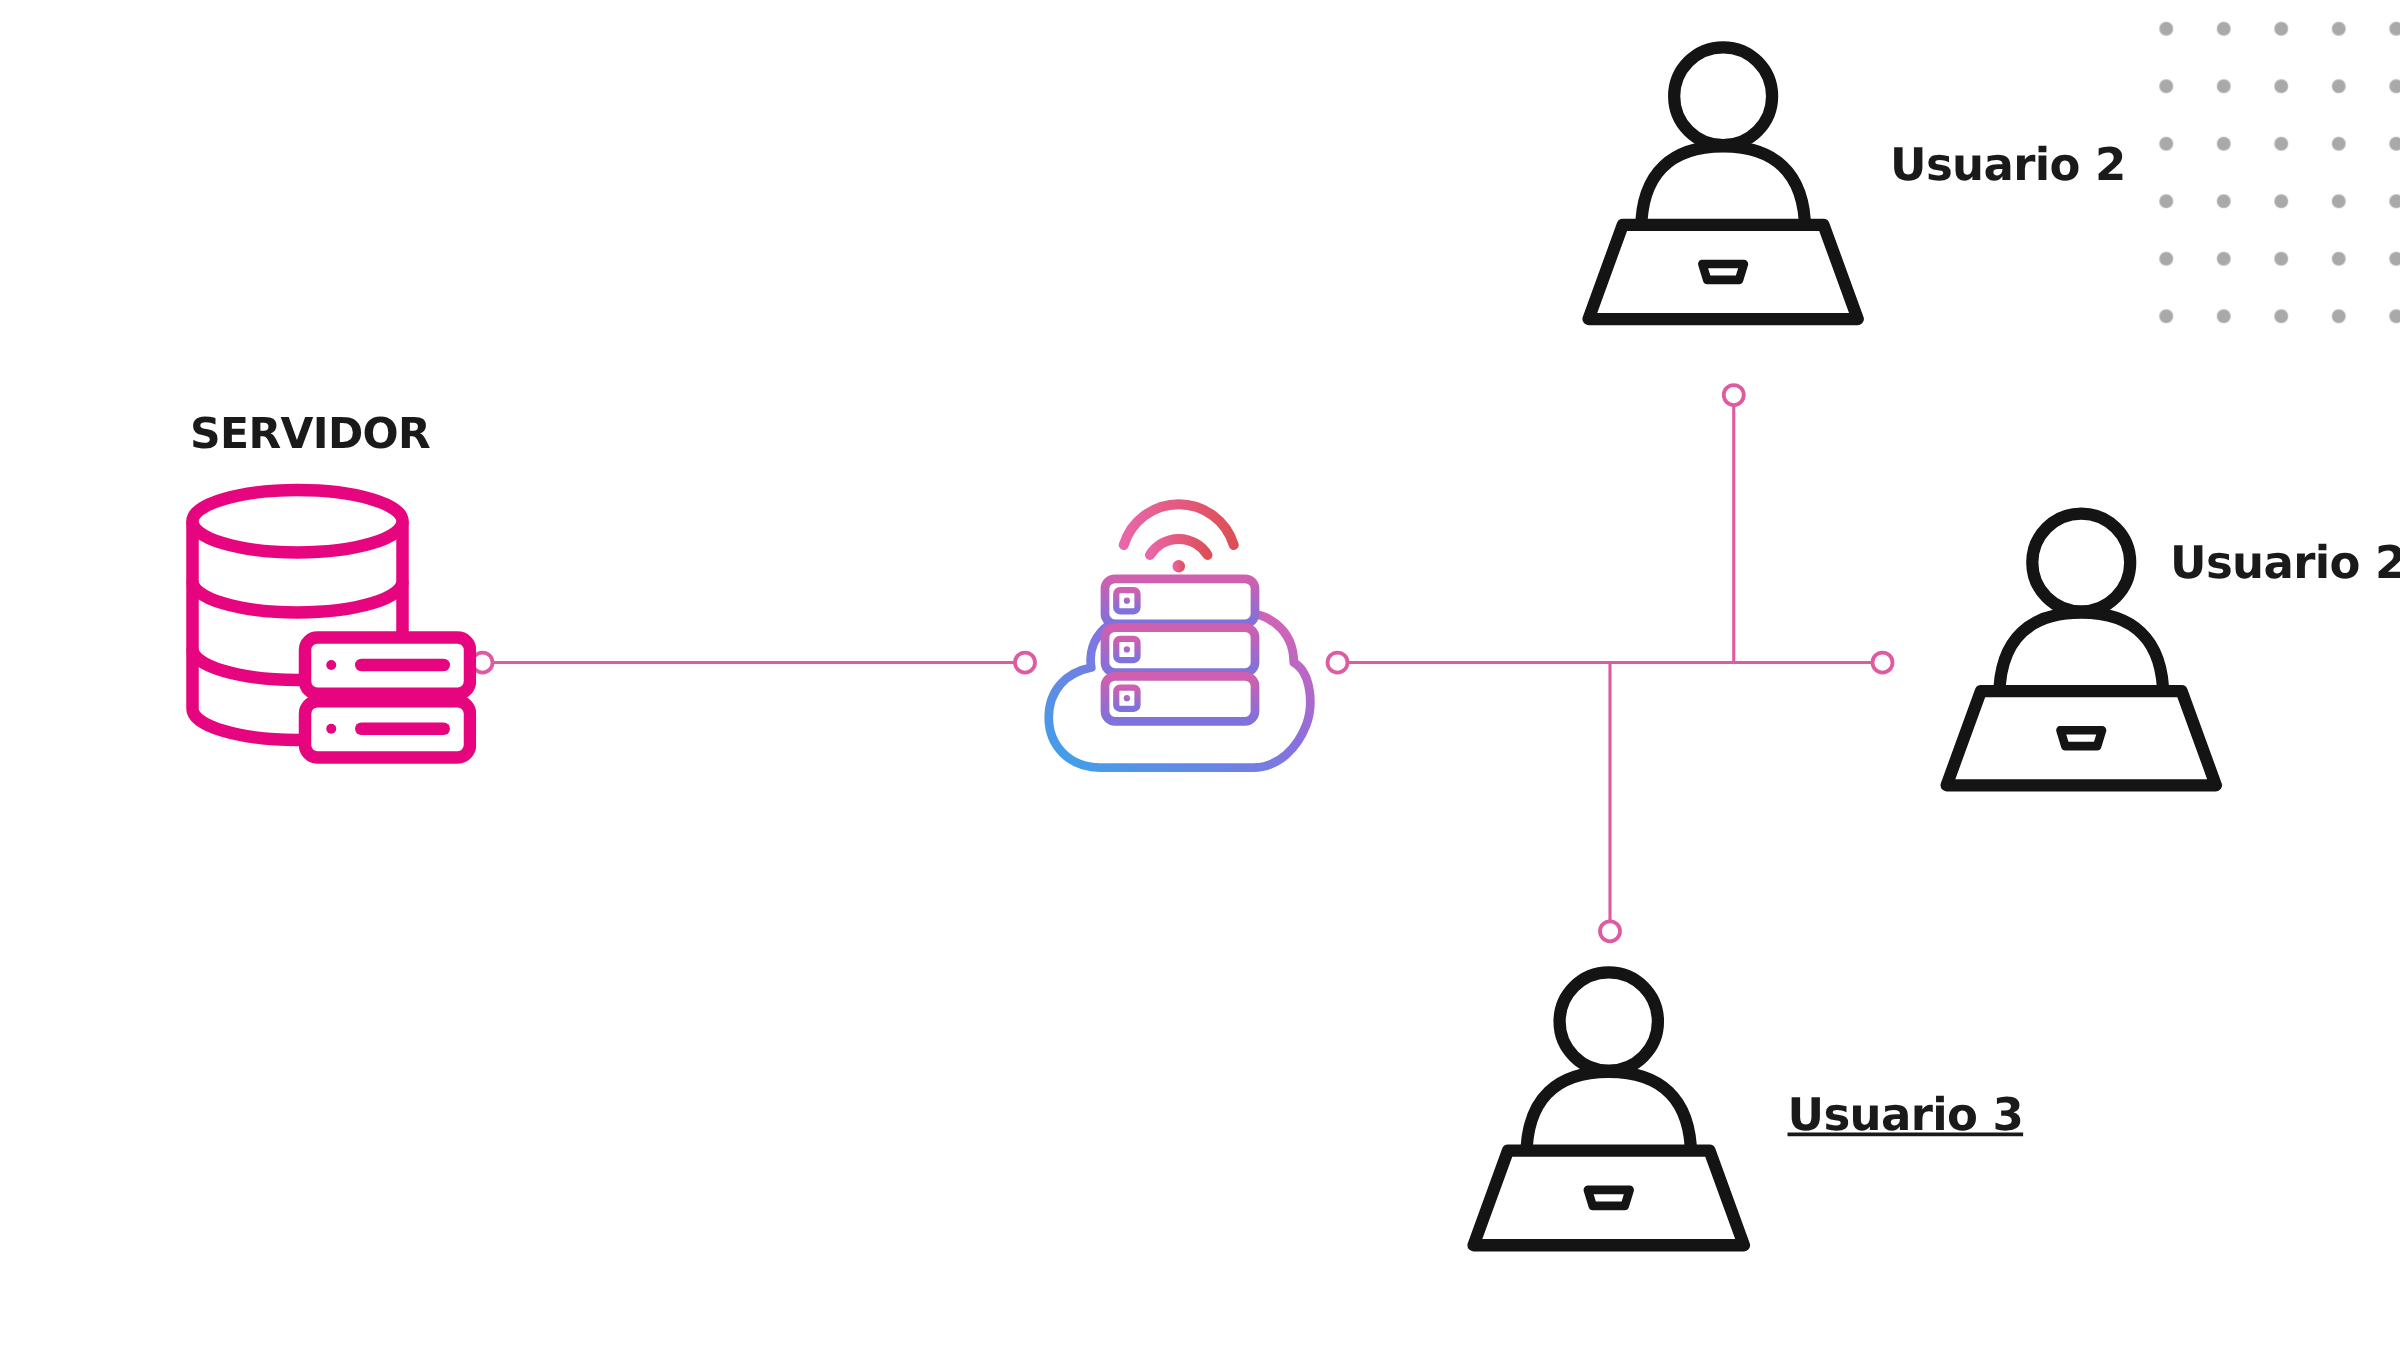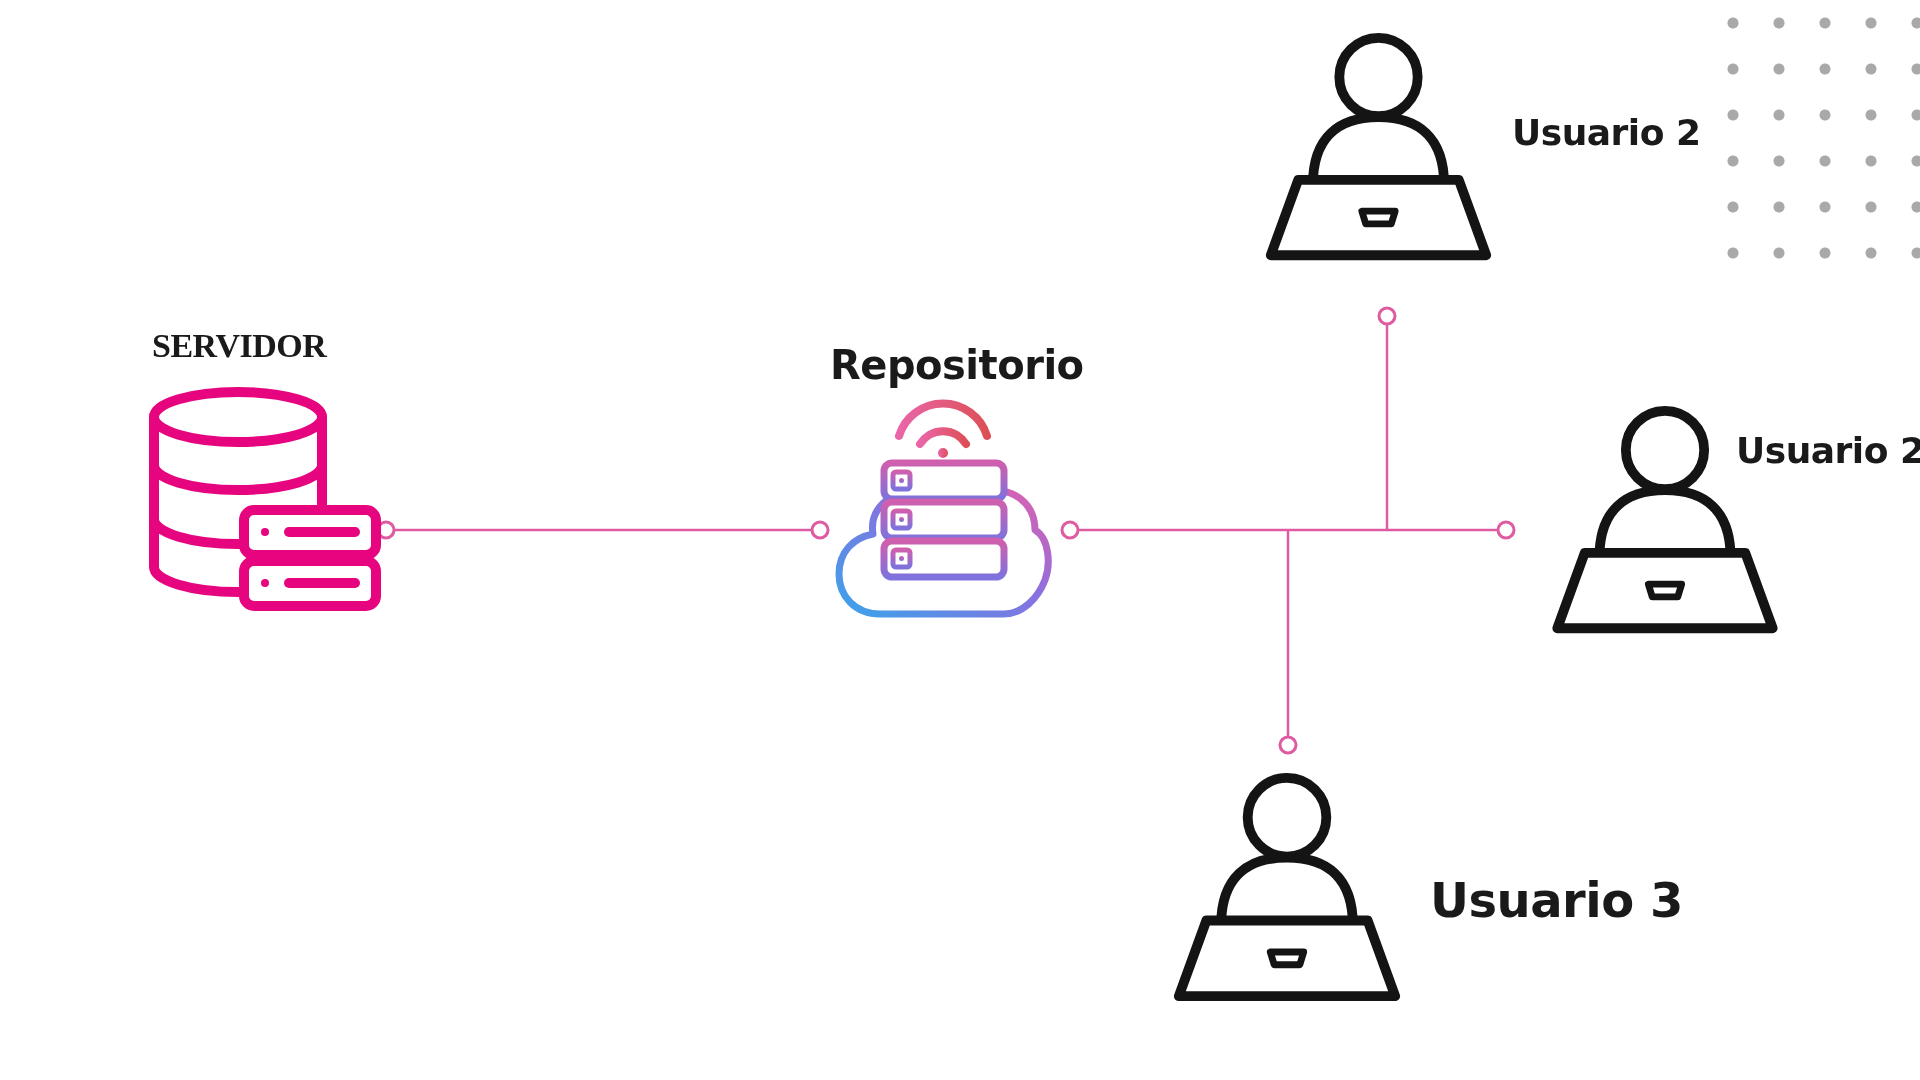--- a/index.html
+++ b/index.html
@@ -13,25 +13,25 @@
 
   .abs { position: absolute; }
 
   .node-label {
     position: absolute;
     font-weight: 700;
     color: var(--label-text, #1a1a1a);
     white-space: nowrap;
     letter-spacing: -0.5px;
   }
-  .label-servidor    { left: 152px;  top: 327px; font-size: 34px; font-family: Liberation Serif, serif; }
+  .label-servidor    { left: 152px;  top: 327px; font-size: 34px; }
   .label-repositorio { left: 830px;  top: 342px; width: 232px; text-align: center; font-size: 40px; }
   .label-usuario1    { left: 1512px; top: 112px; font-size: 36px; }
   .label-usuario2    { left: 1736px; top: 430px; font-size: 36px; }
-  .label-usuario3    { left: 1430px; top: 872px; font-size: 48px; }
+  .label-usuario3    { left: 1430px; top: 872px; font-size: 36px; text-decoration: underline; }
 
   svg.lines-layer { position: absolute; left: 0; top: 0; width: 1920px; height: 1080px; }
   .conn     { stroke: var(--connector-pink, #de5ba2); stroke-width: 2.5; }
   .conn-dot { fill: #ffffff; stroke: var(--connector-pink, #de5ba2); stroke-width: 3; }
 
   .icon-box { position: absolute; }
   .icon-box svg { display: block; width: 100%; height: 100%; }
 
   .db-stroke   { stroke: var(--server-magenta, #e6057e); fill: none; stroke-width: 10; }
   .db-fill     { fill: #ffffff; }
@@ -113,21 +113,20 @@
 
       <rect class="db-stroke db-fill" x="97" y="125" width="132" height="45" rx="10"></rect>
       <rect class="db-stroke db-fill" x="97" y="176" width="132" height="45" rx="10"></rect>
       <line class="db-stroke" style="stroke-linecap:round" x1="142" y1="147" x2="208" y2="147"></line>
       <circle class="db-dot" cx="118" cy="147" r="4"></circle>
       <line class="db-stroke" style="stroke-linecap:round" x1="142" y1="198" x2="208" y2="198"></line>
       <circle class="db-dot" cx="118" cy="198" r="4"></circle>
     </svg>
   </div>
 
-  <div class="node-label label-repositorio">Repositorio</div>
   <div class="icon-box" style="left:833px;top:392px;width:224px;height:228px;">
     <svg viewBox="0 0 224 228">
 
       <g fill="none" stroke="url(#wifiGrad)" stroke-width="8" stroke-linecap="round">
         <path d="M 66 44 A 46 46 0 0 1 154 44"></path>
         <path d="M 87 52 A 27 27 0 0 1 133 52"></path>
         <circle cx="110" cy="61" r="5" fill="url(#wifiGrad)" stroke="none"></circle>
       </g>
 
       <path d="M 47 222 C 22 222 6 204 6 182 C 6 160 20 146 40 142 C 36 118 56 98 84 100 C 96 84 136 82 154 100 C 180 94 202 112 202 138 C 216 146 218 172 212 188 C 205 206 190 222 170 222 Z" fill="#ffffff" stroke="url(#cloudGrad)" stroke-width="7" stroke-linejoin="round"></path>

